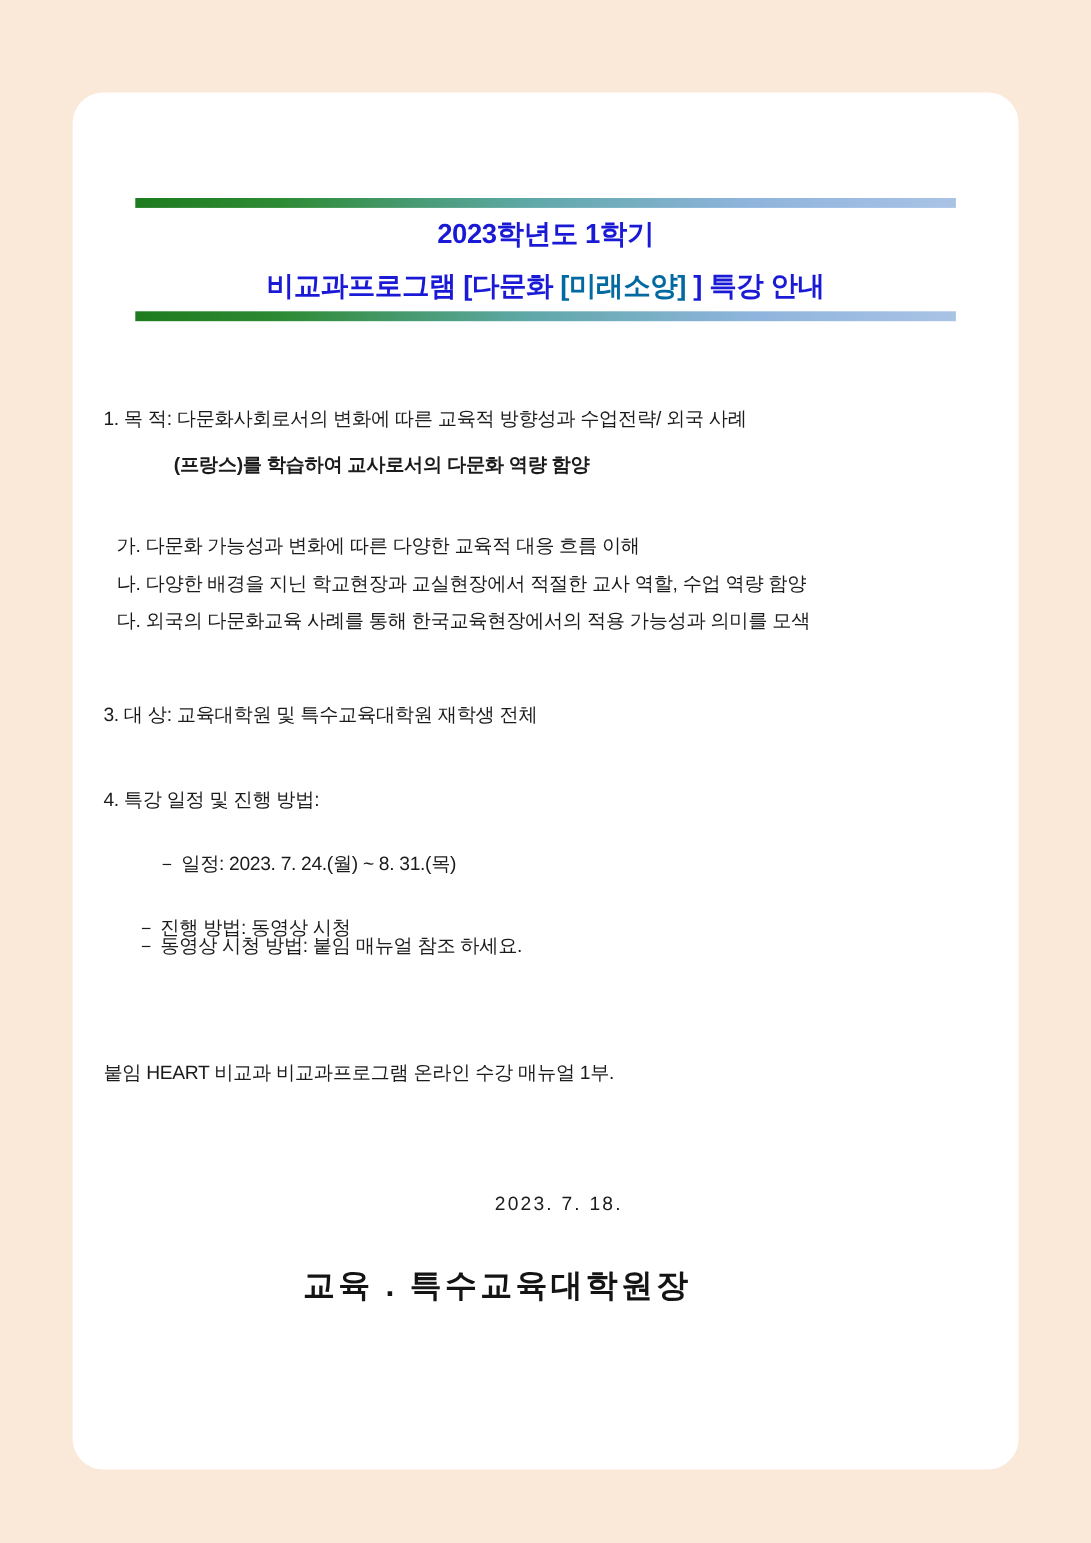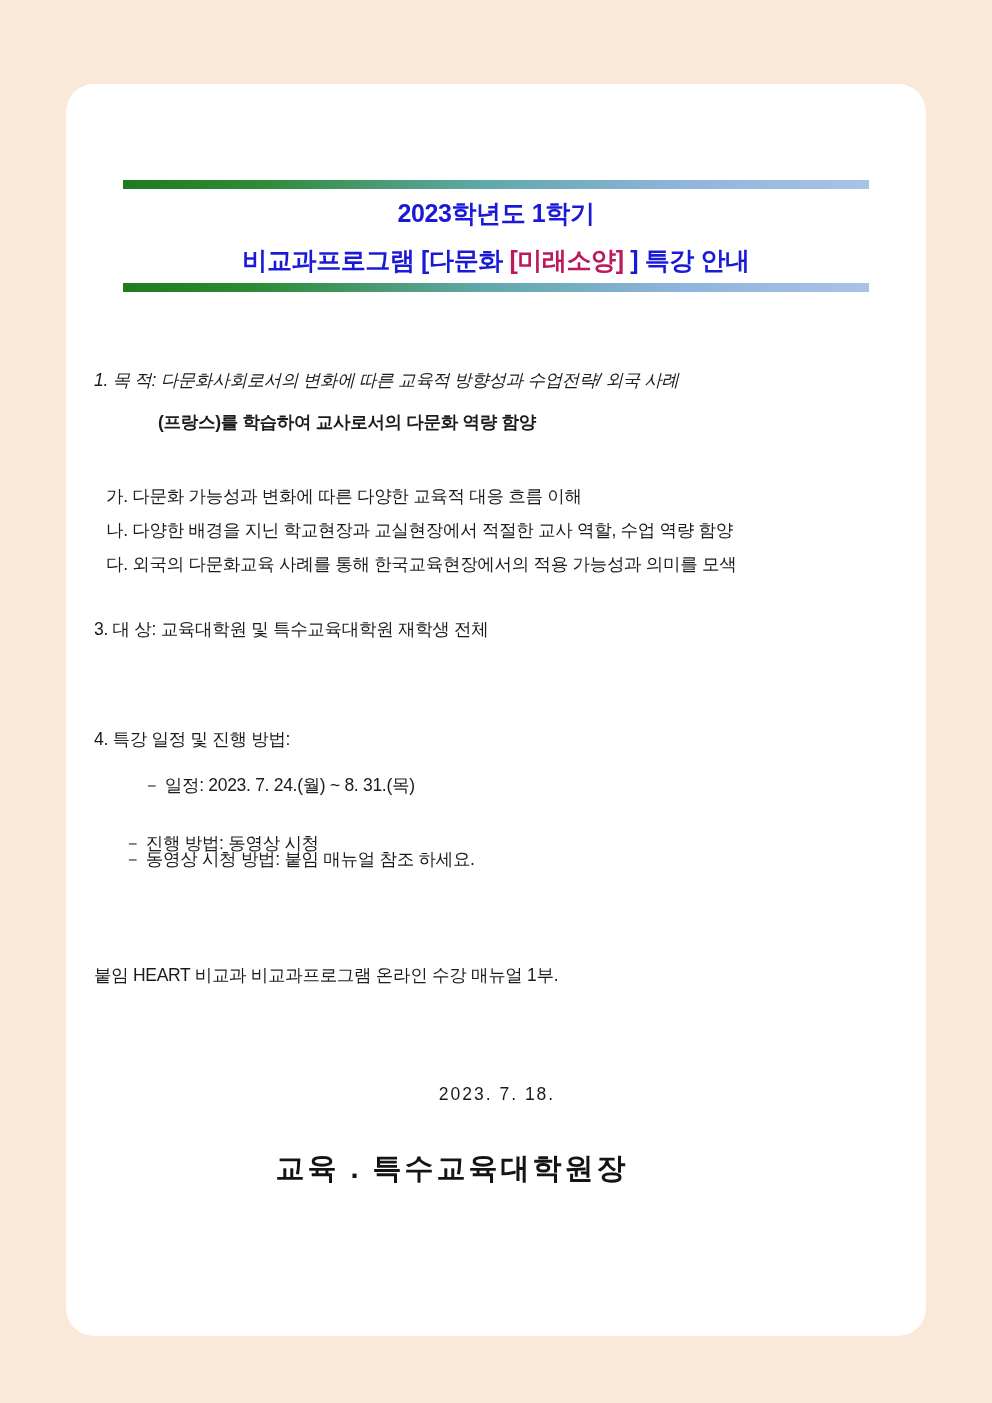--- a/index.html
+++ b/index.html
@@ -45,21 +45,21 @@
   .title-text {
     text-align: center;
     color: #1a1ad6;
     font-weight: bold;
     font-size: 25px;
     line-height: 33px;
     padding: 8px 0 6px 0;
     letter-spacing: -0.4px;
   }
   .title-line2 .red {
-    color: #be185d;
+    color: #0369a1;
   }
 
   
   .body-text {
     position: absolute;
     left: 0;
     top: 0;
     width: 860px;
     color: #1b1b1b;
     font-size: 17.5px;
@@ -69,21 +69,21 @@
     position: absolute;
     white-space: nowrap;
   }
   .ind1 { left: 28px; }
   .ind2 { left: 40px; }
   .ind3 { left: 58px; }
   .ind4 { left: 92px; }
 
   .date-line {
     position: absolute;
-    left: 1px;
+    left: 12px;
     width: 860px;
     text-align: center;
     font-size: 17.5px;
     letter-spacing: 2px;
     color: #1b1b1b;
   }
   .signature {
     position: absolute;
     left: 0;
     width: 772px;
@@ -101,30 +101,30 @@
   <div class="inner">
 
     <div class="title-block">
       <div class="bar"></div>
       <div class="title-text">2023학년도 1학기</div>
       <div class="title-text title-line2"><span>비교과프로그램 [다문화 </span><span class="red">[미래소양]</span><span> ] 특강 안내</span></div>
       <div class="bar"></div>
     </div>
 
     <div class="body-text">
-      <div class="ln ind1" style="top:284px;font-style:italic;">1. 목 적: 다문화사회로서의 변화에 따른 교육적 방향성과 수업전략/ 외국 사례</div>
+      <div class="ln ind1" style="top:284px;">1. 목 적: 다문화사회로서의 변화에 따른 교육적 방향성과 수업전략/ 외국 사례</div>
       <div class="ln ind4" style="top:326px;font-weight:bold;">(프랑스)를 학습하여 교사로서의 다문화 역량 함양</div>
 
       <div class="ln ind2" style="top:400px;">가. 다문화 가능성과 변화에 따른 다양한 교육적 대응 흐름 이해</div>
       <div class="ln ind2" style="top:434px;">나. 다양한 배경을 지닌 학교현장과 교실현장에서 적절한 교사 역할, 수업 역량 함양</div>
       <div class="ln ind2" style="top:468px;">다. 외국의 다문화교육 사례를 통해 한국교육현장에서의 적용 가능성과 의미를 모색</div>
 
-      <div class="ln ind1" style="top:533px;text-align:right;">3. 대 상: 교육대학원 및 특수교육대학원 재학생 전체</div>
+      <div class="ln ind1" style="top:553px;text-align:right;">3. 대 상: 교육대학원 및 특수교육대학원 재학생 전체</div>
 
-      <div class="ln ind1" style="top:631px;margin-top:12px;">4. 특강 일정 및 진행 방법:</div>
+      <div class="ln ind1" style="top:631px;">4. 특강 일정 및 진행 방법:</div>
       <div class="ln ind3" style="top:689px;margin-left:19px;">－ 일정: 2023. 7. 24.(월) ~ 8. 31.(목)</div>
       <div class="ln ind3" style="top:747px;">－ 진행 방법: 동영상 시청</div>
       <div class="ln ind3" style="top:763px;">－ 동영상 시청 방법: 붙임 매뉴얼 참조 하세요.</div>
 
       <div class="ln ind1" style="top:879px;">붙임  HEART 비교과 비교과프로그램 온라인 수강 매뉴얼 1부.</div>
 
       <div class="date-line" style="top:1000px;">2023.  7.  18.</div>
       <div class="signature" style="top:1065px;">교육 . 특수교육대학원장</div>
     </div>
 

